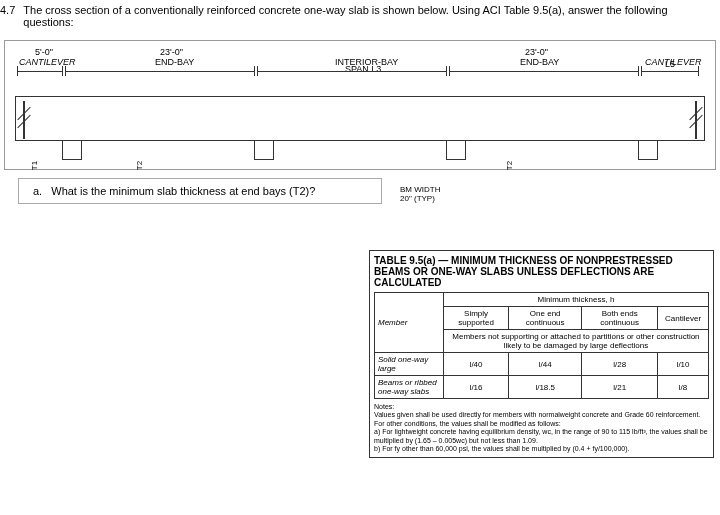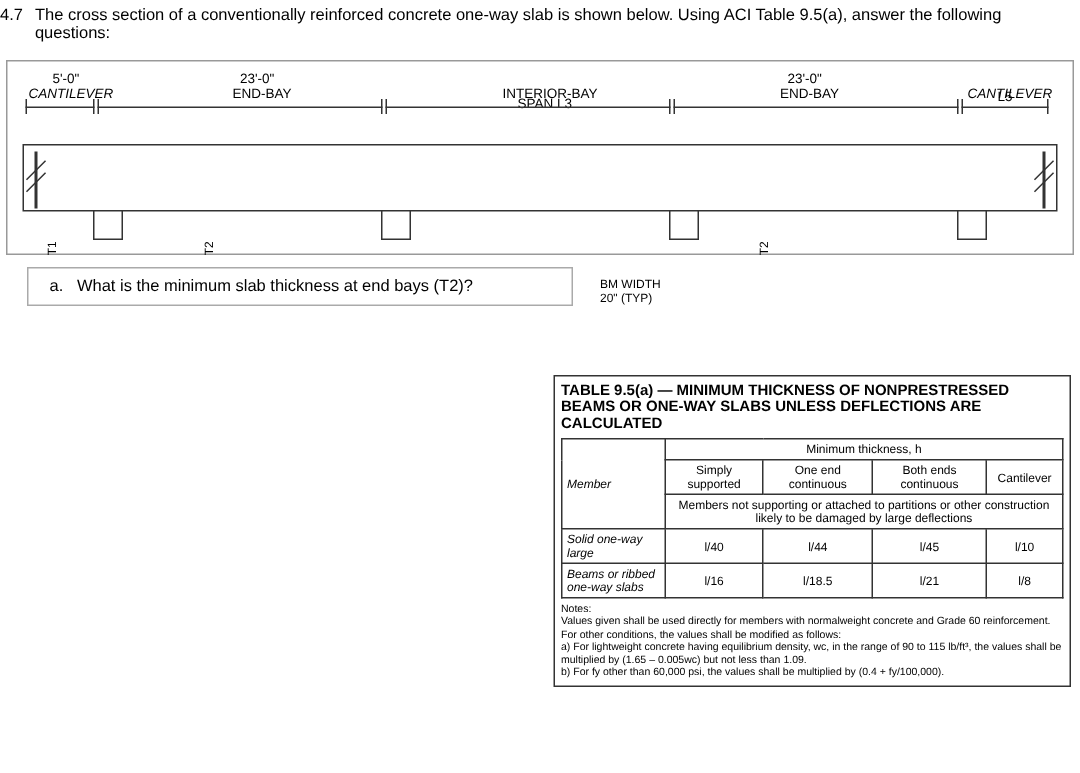--- a/index.html
+++ b/index.html
@@ -104,21 +104,21 @@
       <td>Both ends continuous</td>
       <td>Cantilever</td>
     </tr>
     <tr>
       <td colspan="4">Members not supporting or attached to partitions or other construction likely to be damaged by large deflections</td>
     </tr>
     <tr>
       <td class="member-col">Solid one-way large</td>
       <td>l/40</td>
       <td>l/44</td>
-      <td>l/45</td>
+      <td>l/28</td>
       <td>l/10</td>
     </tr>
     <tr>
       <td class="member-col">Beams or ribbed one-way slabs</td>
       <td>l/16</td>
       <td>l/18.5</td>
       <td>l/21</td>
       <td>l/8</td>
     </tr>
   </tbody>

